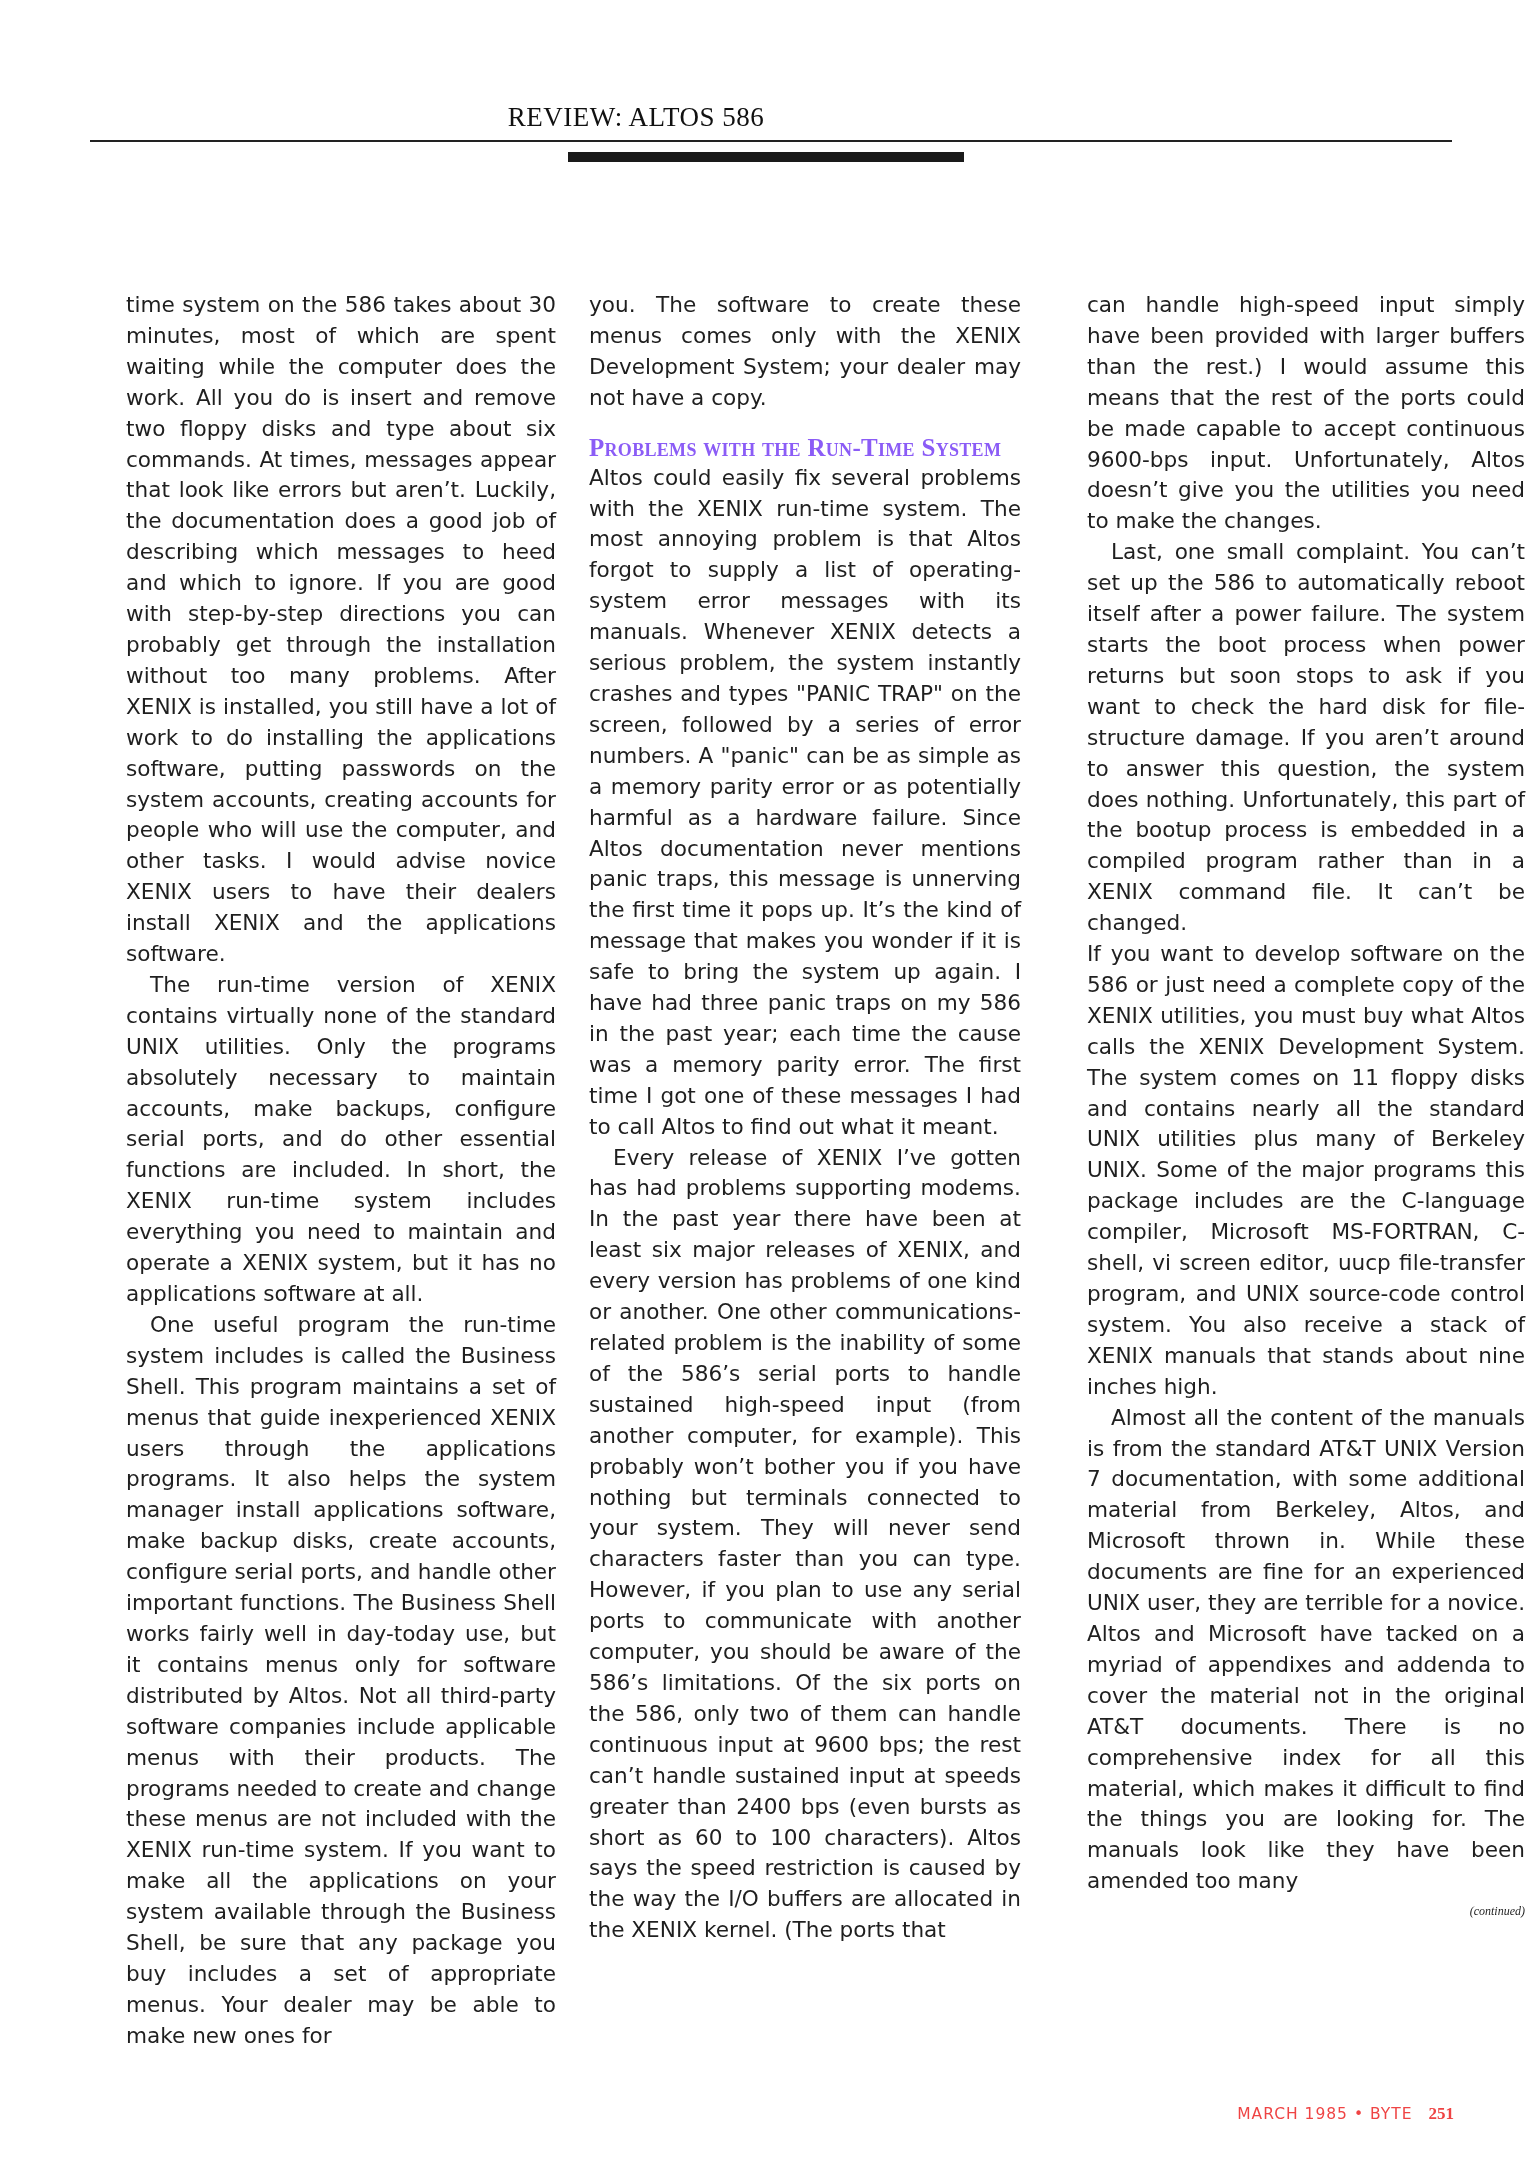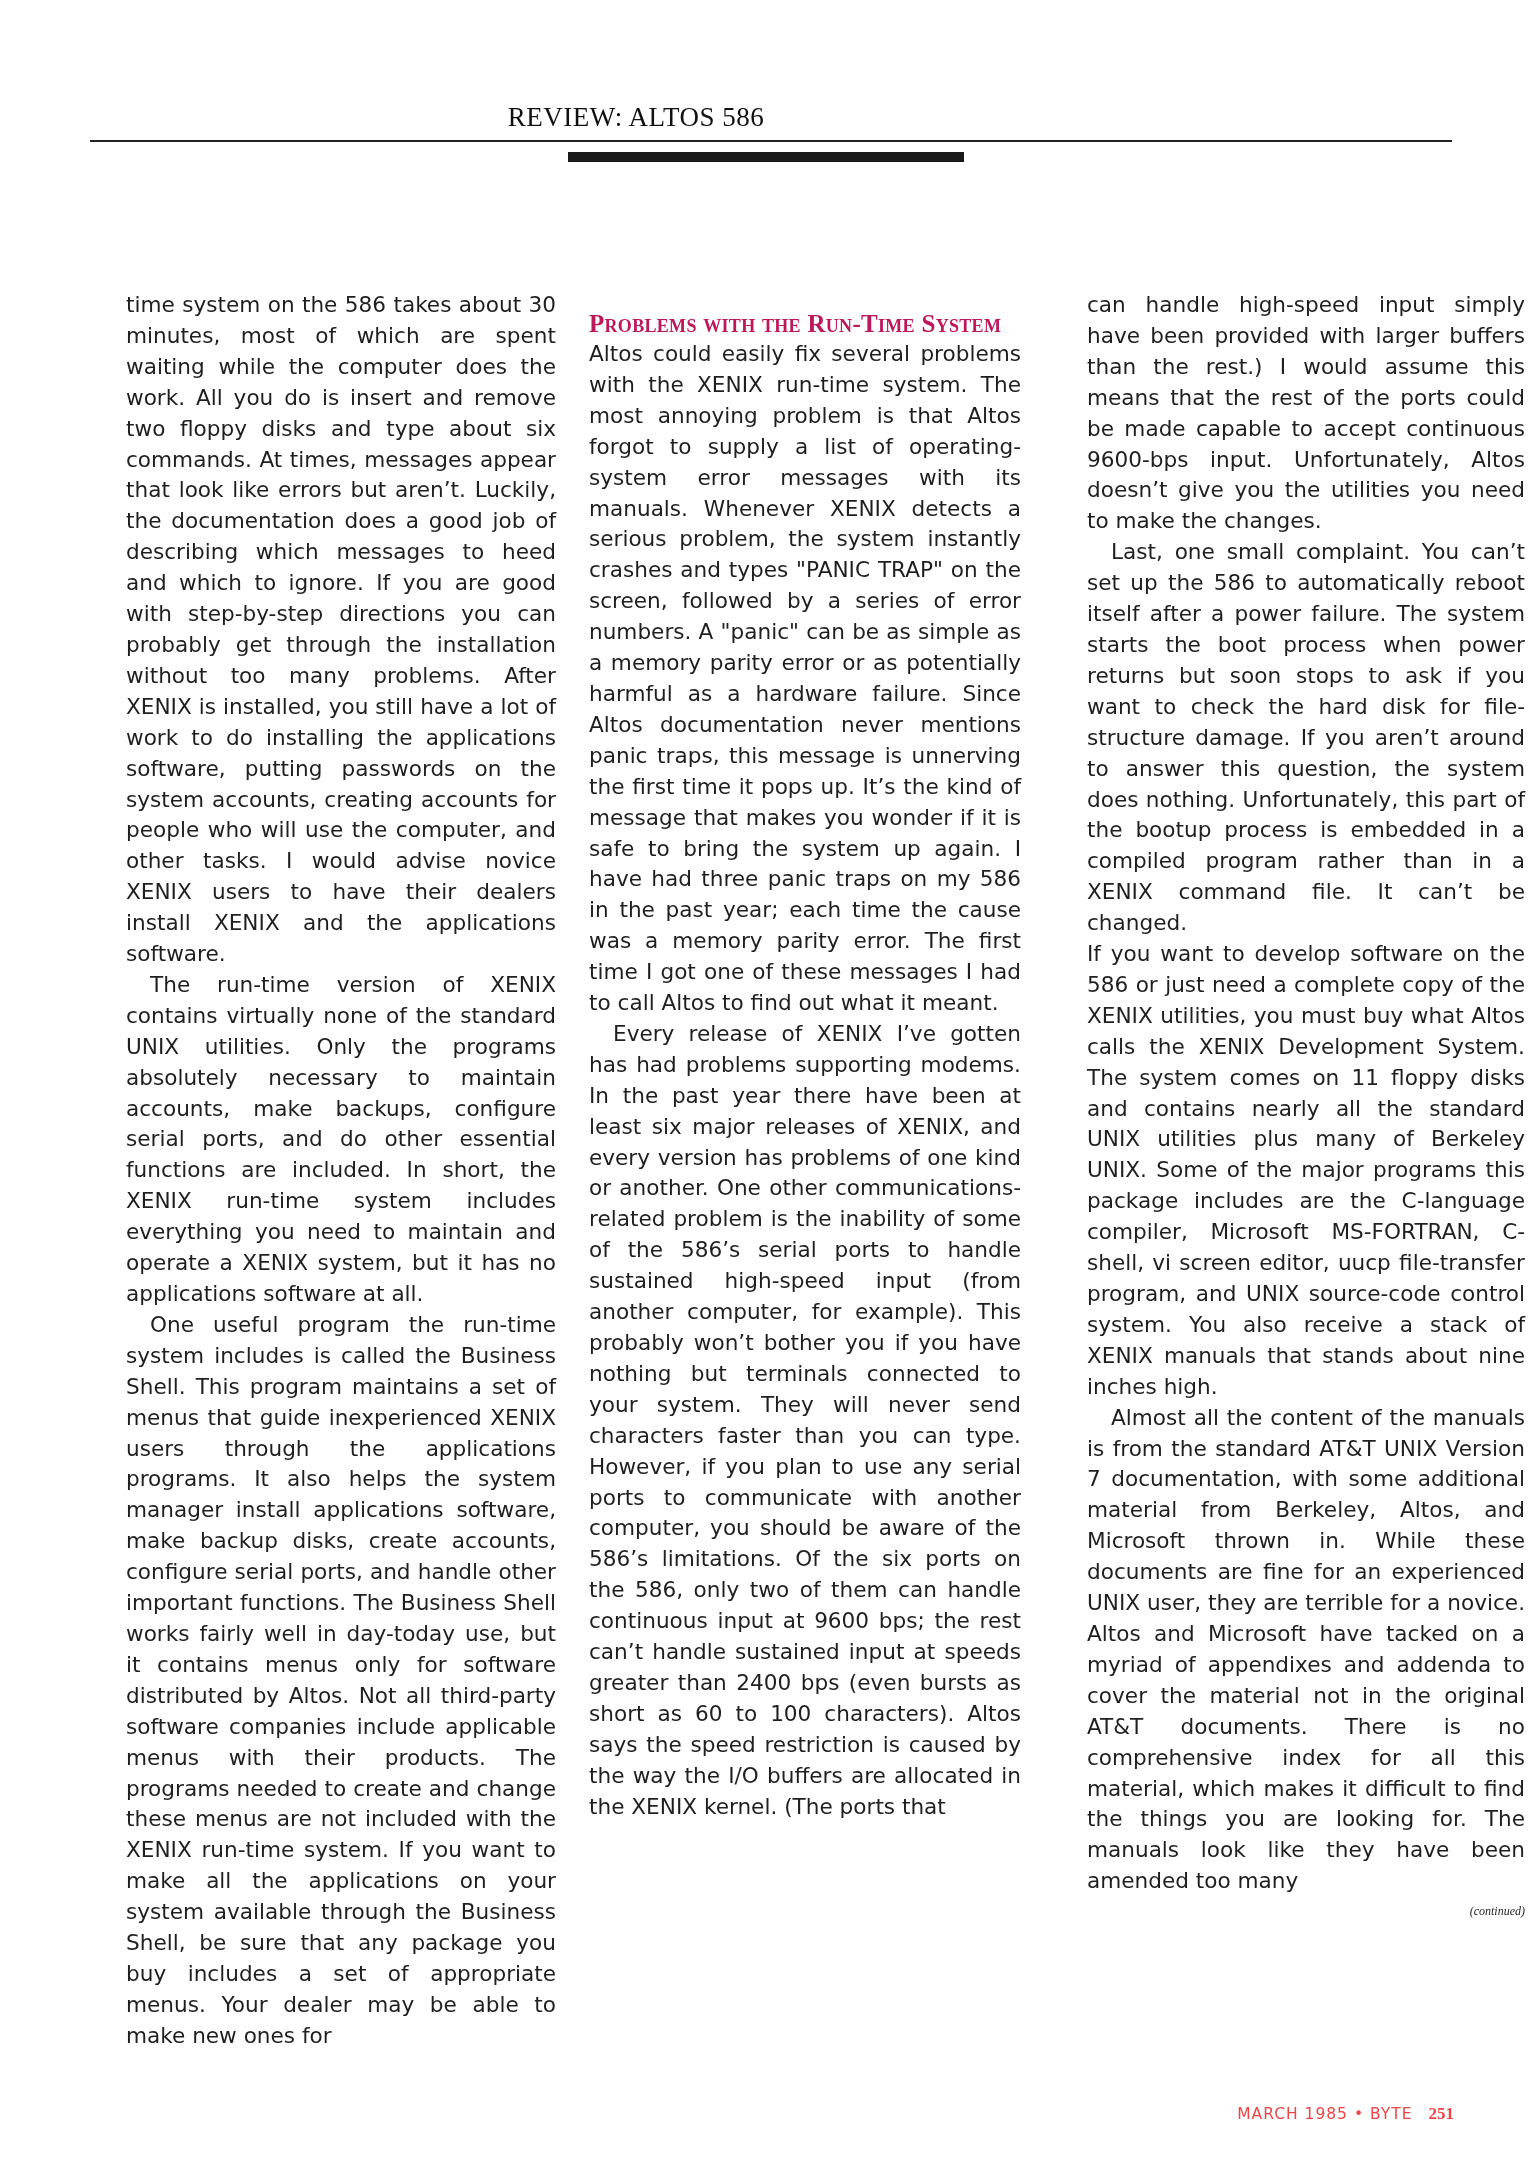--- a/index.html
+++ b/index.html
@@ -6,39 +6,40 @@
   body { width: 1536px; height: 2160px; position: relative; overflow: hidden; color: #1a1a1a; font-family: "DejaVu Sans", sans-serif; }
   .running-head { position: absolute; top: 102px; left: 0; width: 1272px; text-align: center; font-family: "Liberation Serif", serif; font-size: 27px; letter-spacing: 0.5px; color: #111; }
   .rule { position: absolute; top: 140px; left: 90px; width: 1362px; height: 2px; background: #222; }
   .bar { position: absolute; top: 152px; left: 568px; width: 396px; height: 10px; background: #1a1a1a; }
   .col { position: absolute; top: 290px; width: 430px; font-size: 21.6px; line-height: 30.9px; text-align: justify; color: #1f1f1f; margin-left: 36px; }
   .col p { margin: 0; text-indent: 0; }
   .col p.ind { text-indent: 24px; }
   .c1 { left: 90px; }
   .c2 { left: 553px; width: 432px; }
   .c3 { left: 1051px; width: 438px; }
-  h3 { margin: 18px 0 0 0; font-family: "Liberation Serif", serif; font-weight: bold; font-size: 25px; line-height: 31px; font-variant: small-caps; color: #be185d; letter-spacing: 0.3px; }
+  h3 { margin: 18px 0 0 0; font-family: "Liberation Serif", serif; font-weight: bold; font-size: 25px; line-height: 31px; font-variant: small-caps; color: #8b5cf6; letter-spacing: 0.3px; }
   .cont { text-align: right; font-family: Liberation Serif, serif; font-style: italic; font-size: 12px; line-height: 28px; }
   .footer { position: absolute; top: 2104px; right: 82px; font-size: 15.5px; letter-spacing: 1px; color: #ef4444; }
   .footer .pg { font-weight: bold; margin-left: 16px; letter-spacing: 0; font-family: "Liberation Serif", serif; font-size: 17px; }
 </style>
 </head>
 <body>
 
 <div class="running-head">REVIEW: ALTOS 586</div>
 <div class="rule"></div>
 <div class="bar"></div>
 
 <div class="col c1">
   <p>time system on the 586 takes about 30 minutes, most of which are spent waiting while the computer does the work. All you do is insert and remove two floppy disks and type about six commands. At times, messages appear that look like errors but aren’t. Luckily, the documentation does a good job of describing which messages to heed and which to ignore. If you are good with step-by-step directions you can probably get through the installation without too many problems. After XENIX is installed, you still have a lot of work to do installing the applications software, putting passwords on the system accounts, creating accounts for people who will use the computer, and other tasks. I would advise novice XENIX users to have their dealers install XENIX and the applications software.</p>
   <p class="ind">The run-time version of XENIX contains virtually none of the standard UNIX utilities. Only the programs absolutely necessary to maintain accounts, make backups, configure serial ports, and do other essential functions are included. In short, the XENIX run-time system includes everything you need to maintain and operate a XENIX system, but it has no applications software at all.</p>
   <p class="ind">One useful program the run-time system includes is called the Business Shell. This program maintains a set of menus that guide inexperienced XENIX users through the applications programs. It also helps the system manager install applications software, make backup disks, create accounts, configure serial ports, and handle other important functions. The Business Shell works fairly well in day-today use, but it contains menus only for software distributed by Altos. Not all third-party software companies include applicable menus with their products. The programs needed to create and change these menus are not included with the XENIX run-time system. If you want to make all the applications on your system available through the Business Shell, be sure that any package you buy includes a set of appropriate menus. Your dealer may be able to make new ones for</p>
 </div>
 
 <div class="col c2">
+  <p>you. The software to create these menus comes only with the XENIX Development System; your dealer may not have a copy.</p>
   <h3>Problems with the Run-Time System</h3>
   <p>Altos could easily fix several problems with the XENIX run-time system. The most annoying problem is that Altos forgot to supply a list of operating-system error messages with its manuals. Whenever XENIX detects a serious problem, the system instantly crashes and types "PANIC TRAP" on the screen, followed by a series of error numbers. A "panic" can be as simple as a memory parity error or as potentially harmful as a hardware failure. Since Altos documentation never mentions panic traps, this message is unnerving the first time it pops up. It’s the kind of message that makes you wonder if it is safe to bring the system up again. I have had three panic traps on my 586 in the past year; each time the cause was a memory parity error. The first time I got one of these messages I had to call Altos to find out what it meant.</p>
   <p class="ind">Every release of XENIX I’ve gotten has had problems supporting modems. In the past year there have been at least six major releases of XENIX, and every version has problems of one kind or another. One other communications-related problem is the inability of some of the 586’s serial ports to handle sustained high-speed input (from another computer, for example). This probably won’t bother you if you have nothing but terminals connected to your system. They will never send characters faster than you can type. However, if you plan to use any serial ports to communicate with another computer, you should be aware of the 586’s limitations. Of the six ports on the 586, only two of them can handle continuous input at 9600 bps; the rest can’t handle sustained input at speeds greater than 2400 bps (even bursts as short as 60 to 100 characters). Altos says the speed restriction is caused by the way the I/O buffers are allocated in the XENIX kernel. (The ports that</p>
 </div>
 
 <div class="col c3">
   <p>can handle high-speed input simply have been provided with larger buffers than the rest.) I would assume this means that the rest of the ports could be made capable to accept continuous 9600-bps input. Unfortunately, Altos doesn’t give you the utilities you need to make the changes.</p>
   <p class="ind">Last, one small complaint. You can’t set up the 586 to automatically reboot itself after a power failure. The system starts the boot process when power returns but soon stops to ask if you want to check the hard disk for file-structure damage. If you aren’t around to answer this question, the system does nothing. Unfortunately, this part of the bootup process is embedded in a compiled program rather than in a XENIX command file. It can’t be changed.</p>
   <p>If you want to develop software on the 586 or just need a complete copy of the XENIX utilities, you must buy what Altos calls the XENIX Development System. The system comes on 11 floppy disks and contains nearly all the standard UNIX utilities plus many of Berkeley UNIX. Some of the major programs this package includes are the C-language compiler, Microsoft MS-FORTRAN, C-shell, vi screen editor, uucp file-transfer program, and UNIX source-code control system. You also receive a stack of XENIX manuals that stands about nine inches high.</p>
   <p class="ind">Almost all the content of the manuals is from the standard AT&amp;T UNIX Version 7 documentation, with some additional material from Berkeley, Altos, and Microsoft thrown in. While these documents are fine for an experienced UNIX user, they are terrible for a novice. Altos and Microsoft have tacked on a myriad of appendixes and addenda to cover the material not in the original AT&amp;T documents. There is no comprehensive index for all this material, which makes it difficult to find the things you are looking for. The manuals look like they have been amended too many</p>

